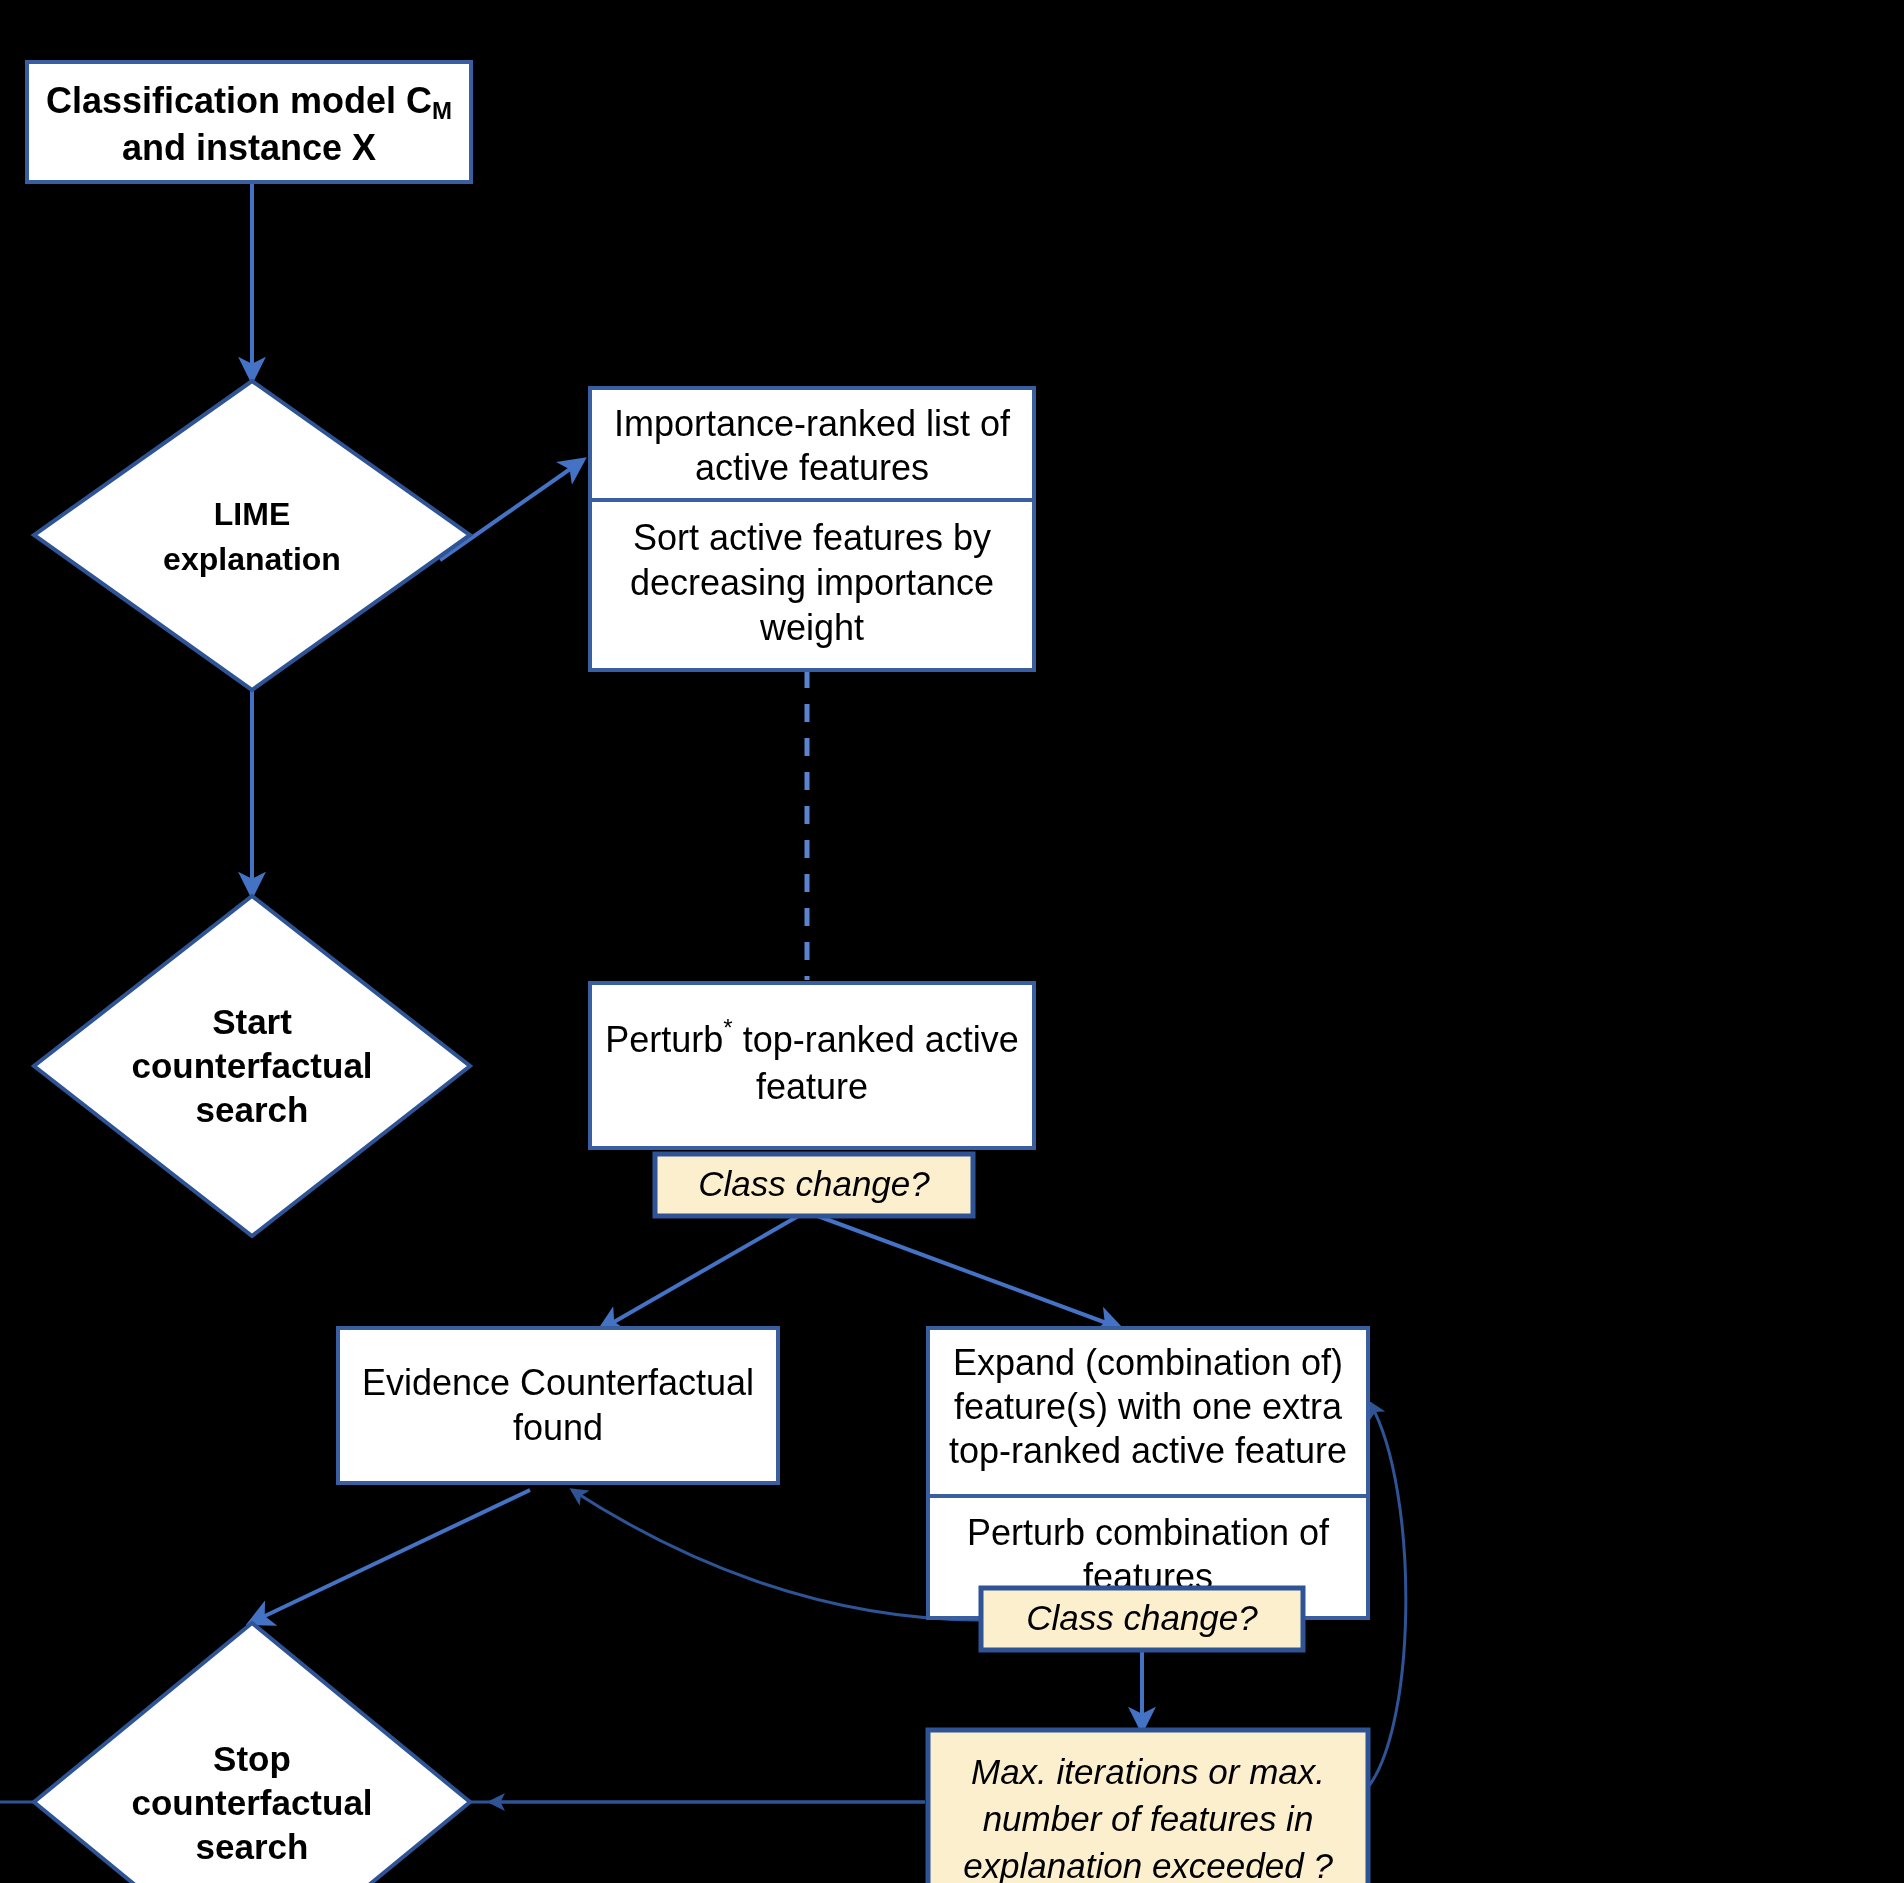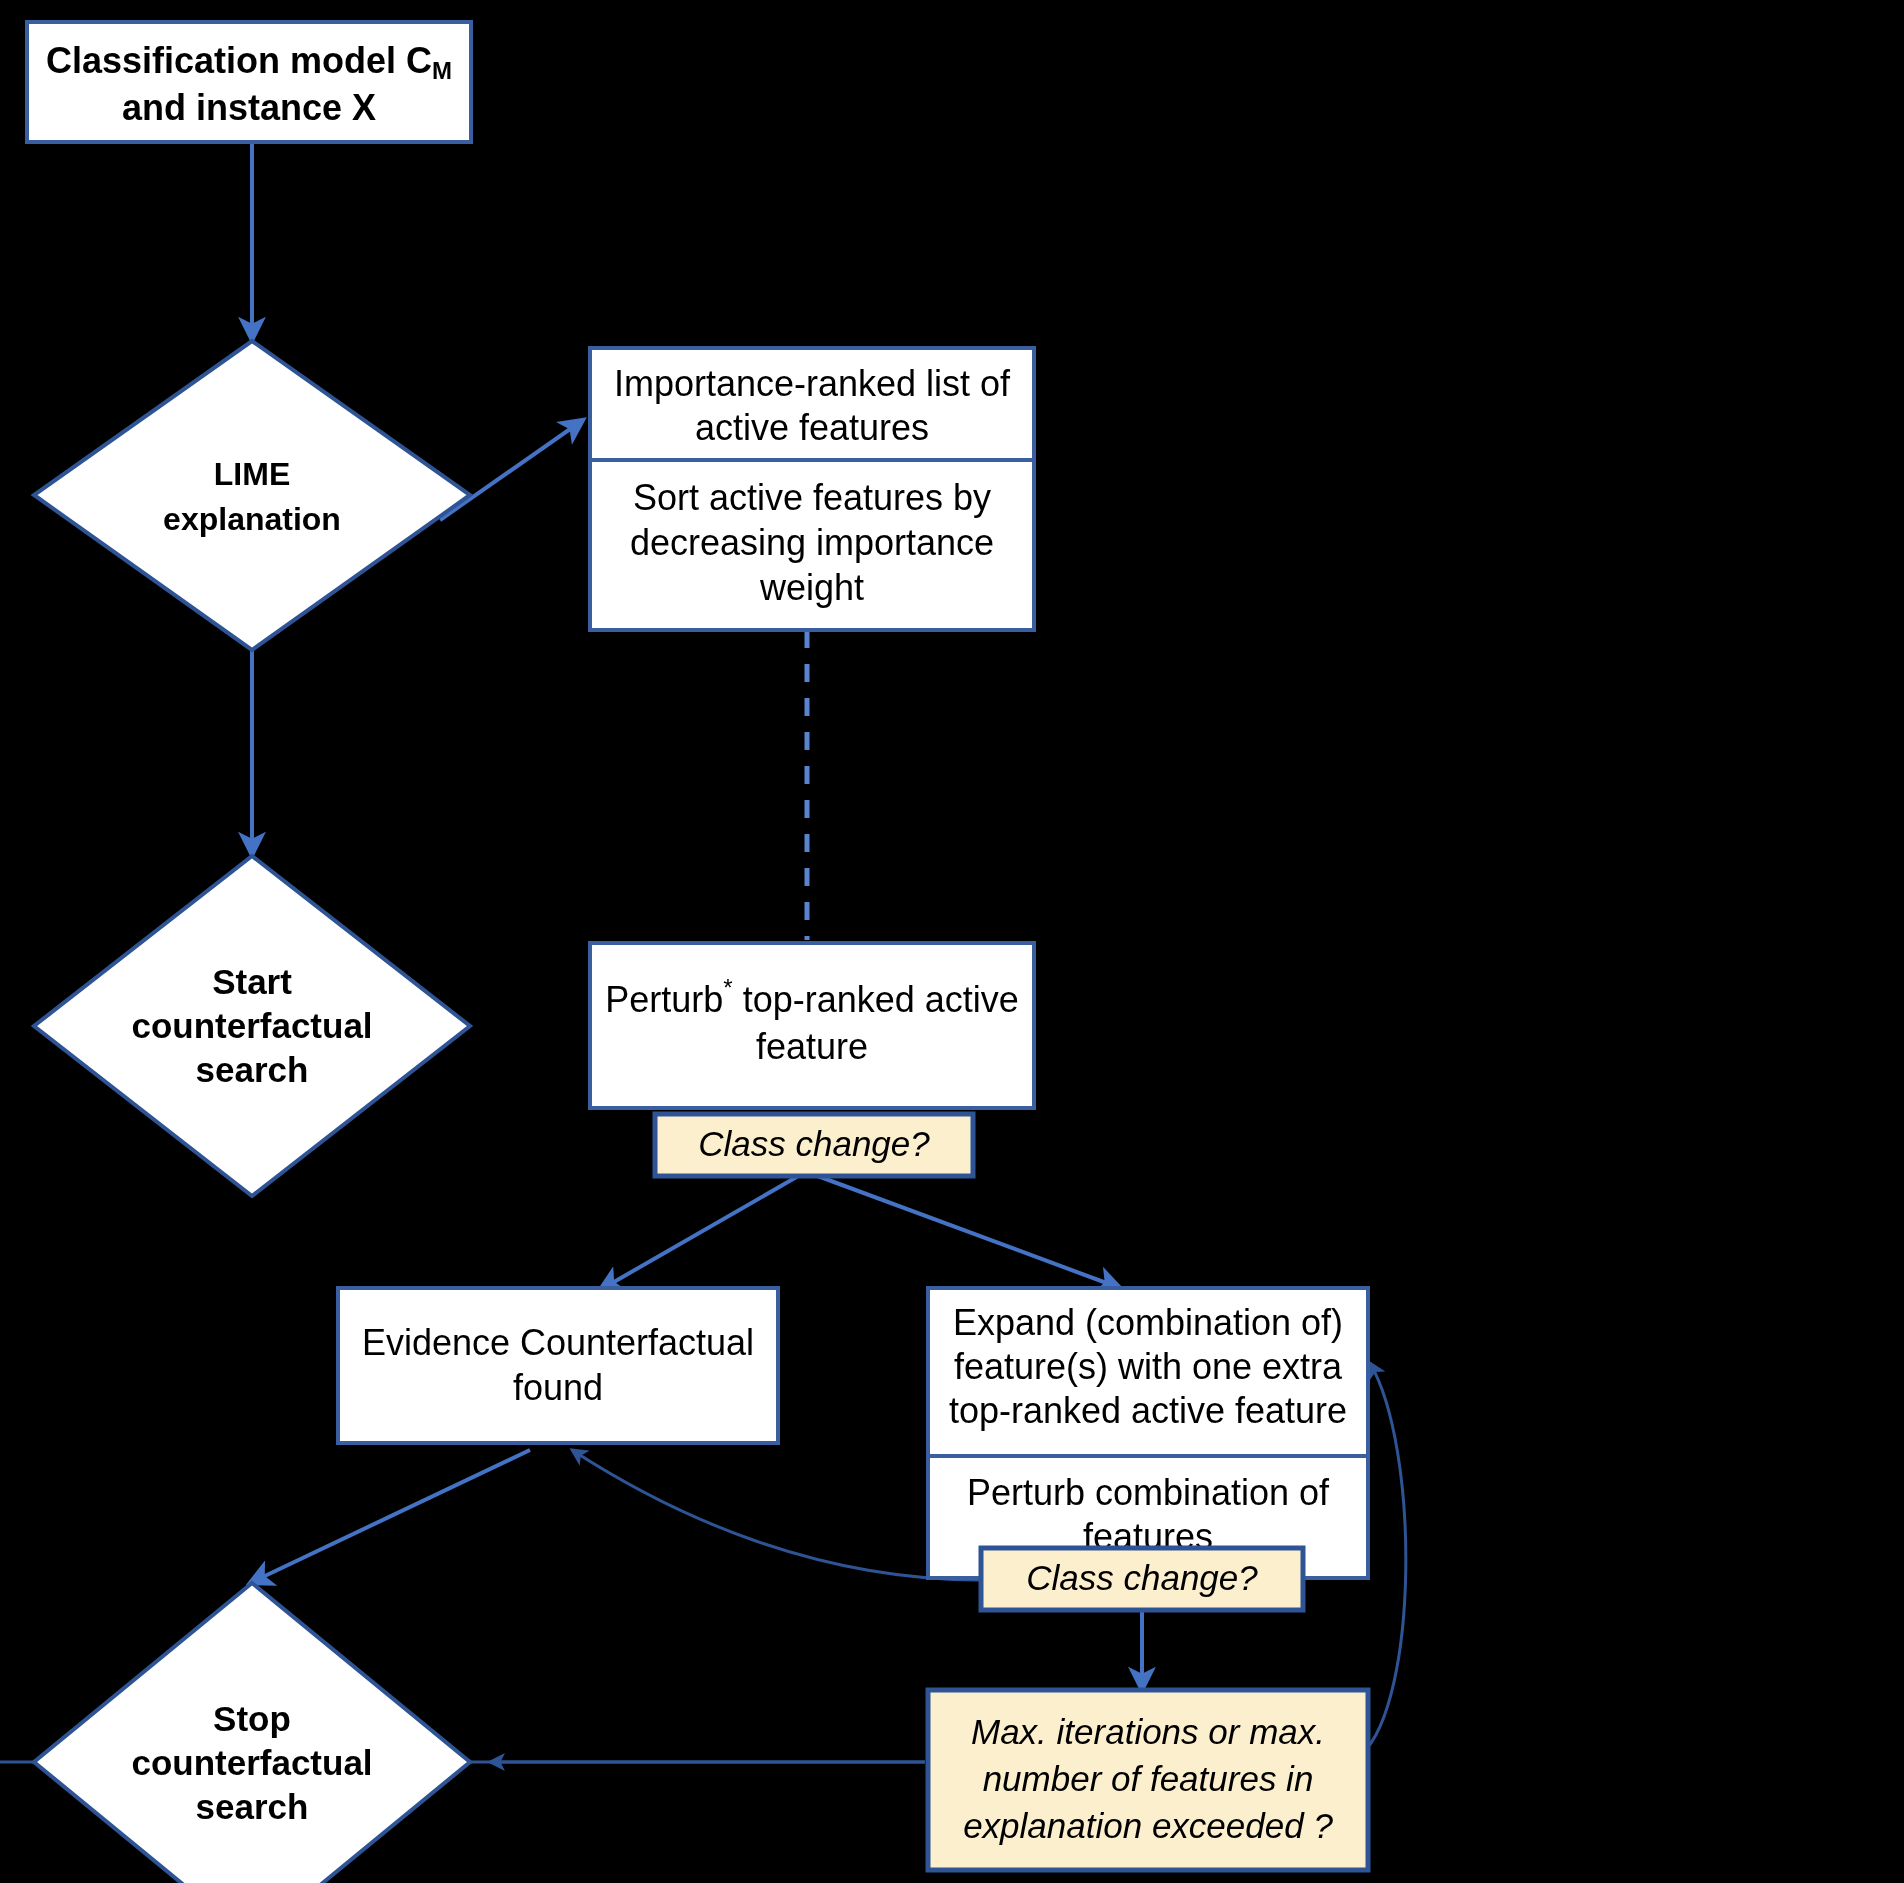--- a/index.html
+++ b/index.html
@@ -11,20 +11,21 @@
     width: 1904px;
     height: 1883px;
     overflow: hidden;
     font-family: "Liberation Sans", sans-serif;
   }
   #diagram-root {
     position: relative;
     width: 1904px;
     height: 1796px;
     background: #000000;
+    margin-top: 40px;
   }
   svg#flow-svg {
     position: absolute;
     left: 0;
     top: 0;
     width: 1904px;
     height: 1883px;
     display: block;
   }
   .node-text {

